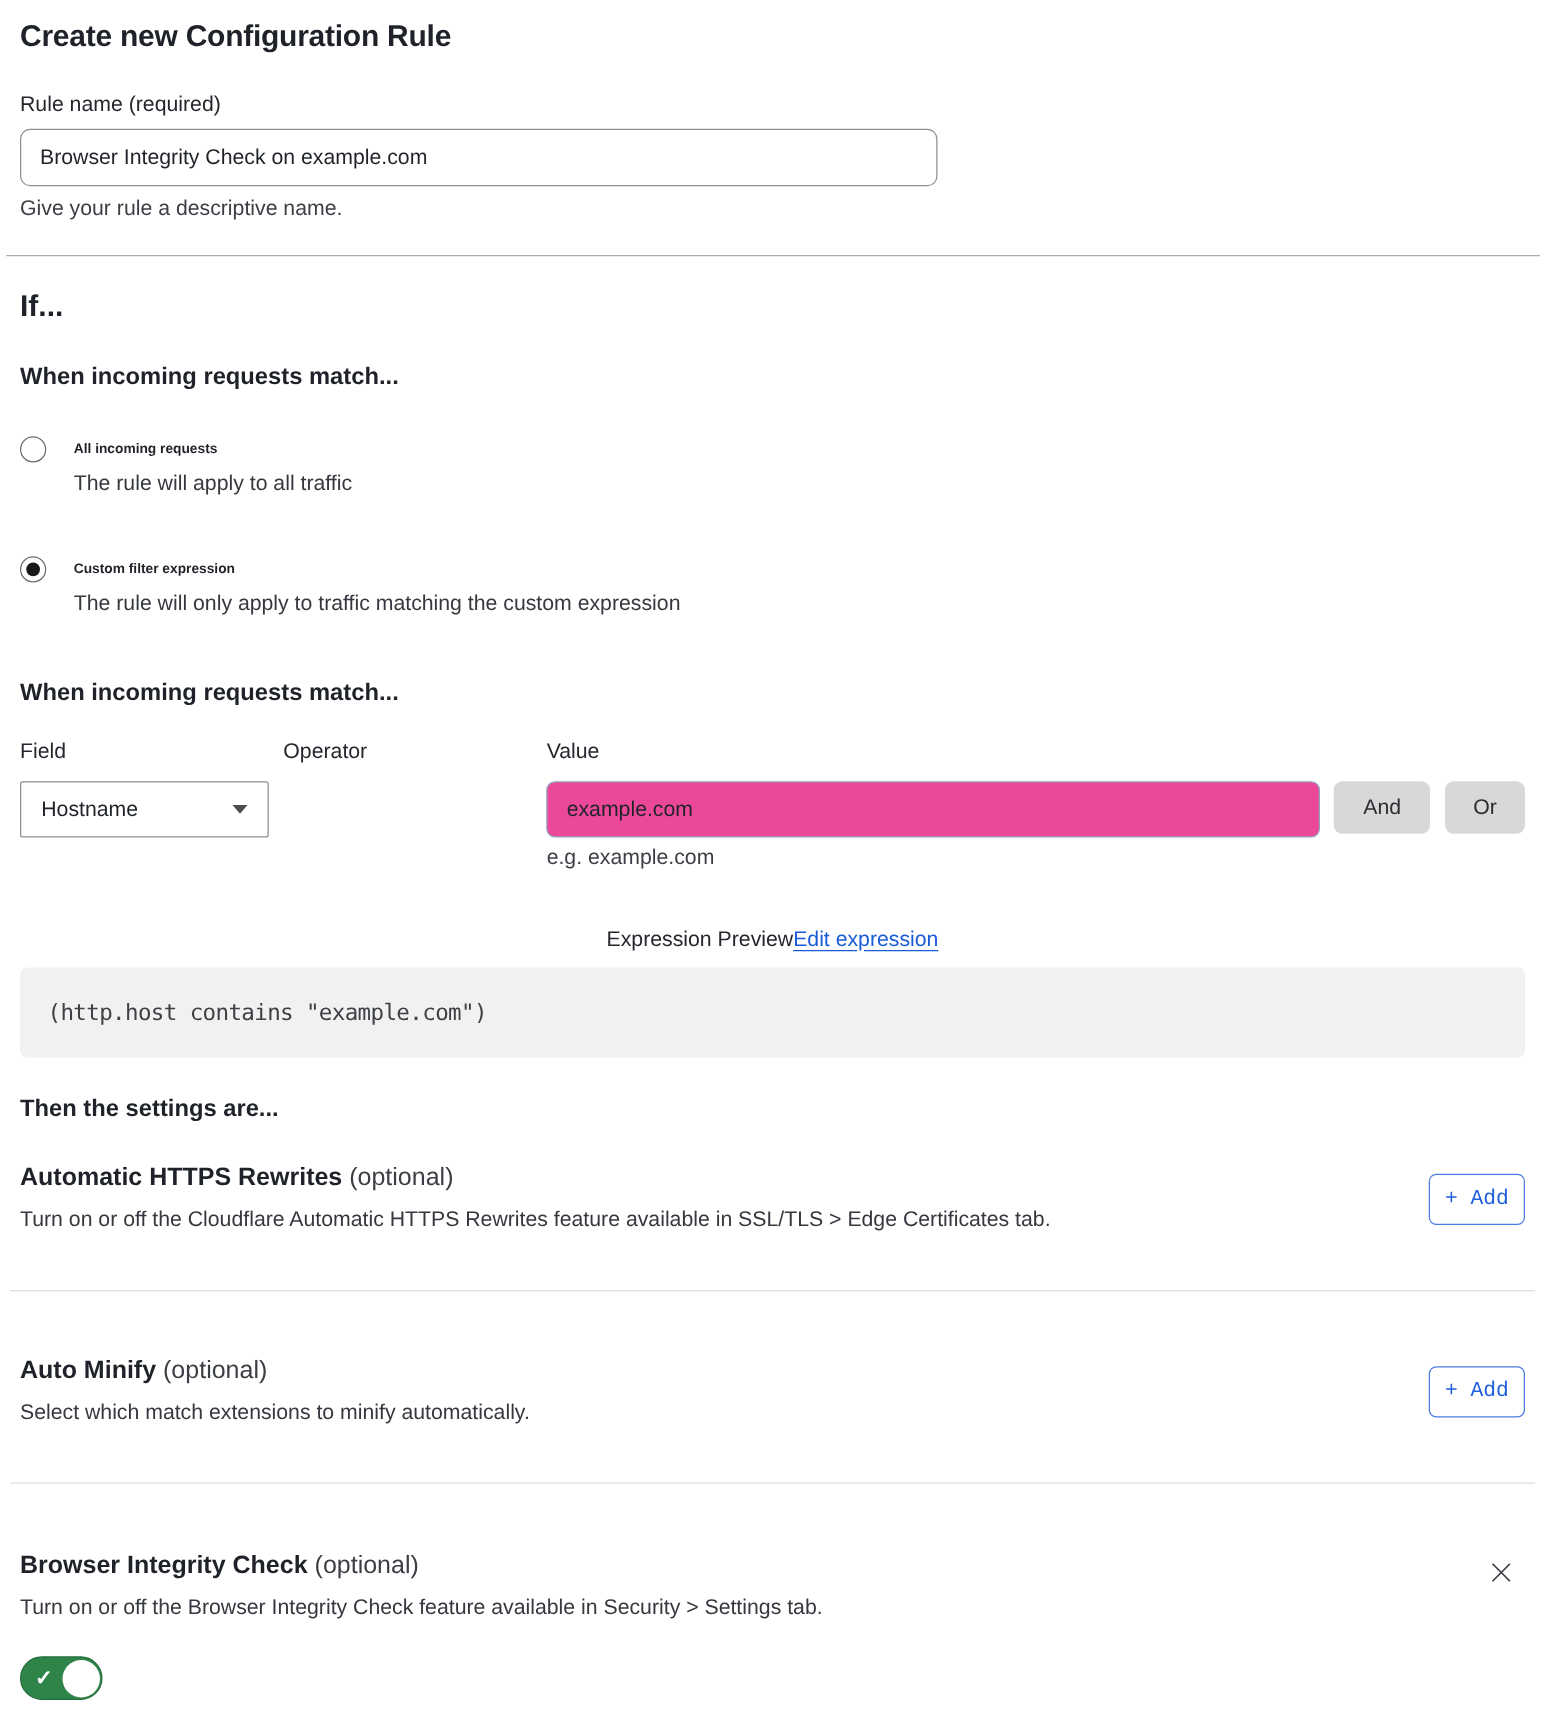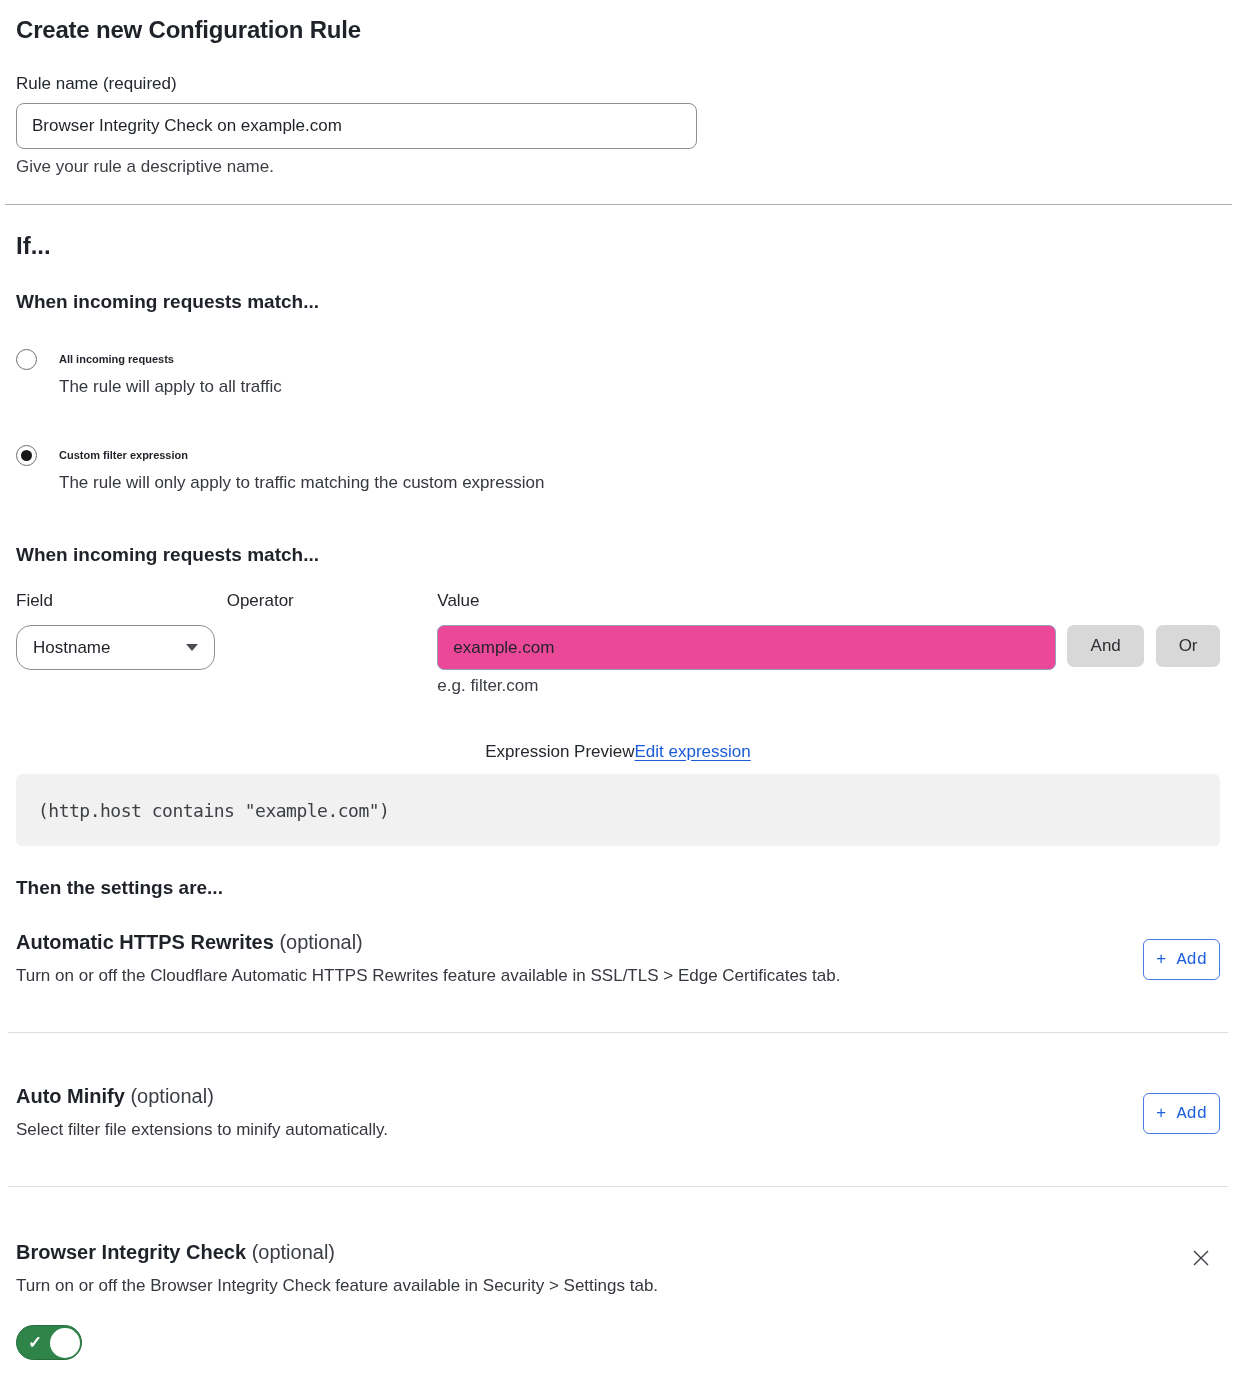--- a/index.html
+++ b/index.html
@@ -12,21 +12,21 @@
   .page { padding: 16px 17px 20px 16px; }
 
   h1[data-name="page-title"] {
     font-size: 24px; font-weight: 700; color: #1f2329; letter-spacing: -0.2px;
   }
 
   .field-group { margin-top: 30px; }
   .lbl { display: block; font-size: 17px; color: #24272d; }
   .text-input {
     display: block; margin-top: 9px;
-    width: 681px; height: 46px;
+    width: 734px; height: 46px;
     border: 1px solid #8f8f8f; border-radius: 8px;
     padding: 0 15px; font-size: 17px; color: #1f2329;
     font-family: "Liberation Sans", sans-serif;
     background: #fff; outline: none;
   }
   .help { margin-top: 8px; font-size: 17px; color: #3b3e44; }
 
   hr.divider { border: none; height: 0; }
   hr.strong { border-top: 1px solid #aeaeae; margin: 27px -12px 0 -11px; }
   hr.light  { border-top: 1px solid #dedede; margin: 46px -8px 0 -8px; }
@@ -48,21 +48,21 @@
   .radio-desc { margin-top: 8px; font-size: 17px; color: #35383e; line-height: 20px; }
 
   .builder { display: flex; align-items: flex-start; margin-top: 25px; }
   .col-label { font-size: 17px; color: #24272d; height: 19px; }
   .col { display: flex; flex-direction: column; }
   .col-field { width: 199px; margin-right: 12px; }
   .col-operator { width: 200px; margin-right: 11px; }
   .col-value { width: 620px; margin-right: 11px; }
   .select {
     margin-top: 15px; height: 45px;
-    border: 1px solid #8f8f8f; border-radius: 15px; background: #fff;
+    border: 1px solid #8f8f8f; border-radius: 2px; background: #fff;
     display: flex; align-items: center; justify-content: space-between;
     padding: 0 16px; font-size: 17px; color: #1f2329; cursor: pointer;
   }
   .caret {
     width: 0; height: 0;
     border-left: 6px solid transparent; border-right: 6px solid transparent;
     border-top: 7px solid #4a4d52;
   }
   .value-input {
     width: 100%; margin-top: 15px; height: 45px; border-radius: 7px;
@@ -176,21 +176,21 @@
         <span data-name="field-select-value">Hostname</span>
         <span class="caret" data-name="chevron-down-icon"></span>
       </div>
     </div>
     <div class="col col-operator" data-name="operator-column">
       <div class="col-label" data-name="operator-label">Operator</div>
     </div>
     <div class="col col-value" data-name="value-column">
       <div class="col-label" data-name="value-label">Value</div>
       <input class="text-input value-input" type="text" data-name="value-input" value="example.com" style="">
-      <div class="help eg" data-name="value-help">e.g. filter.com</div>
+      <div class="help eg" data-name="value-help">e.g. example.com</div>
     </div>
     <button class="andor and" data-name="and-button">And</button>
     <button class="andor or" data-name="or-button">Or</button>
   </div>
 
   <div class="preview-header" data-name="expression-preview-header">
     <span data-name="expression-preview-label">Expression Preview</span>
     <a class="edit-link" data-name="edit-expression-link">Edit expression</a>
   </div>
   <div class="code-block" data-name="expression-preview-code-block">
@@ -211,21 +211,21 @@
   </section>
 
   <hr class="divider light" data-name="divider">
 
   <section class="setting second" data-name="setting-auto-minify">
     <div class="setting-main" data-name="setting-main">
       <div class="setting-title" data-name="setting-title">
         <span class="name" data-name="setting-name">Auto Minify</span>
         <span class="opt" data-name="setting-optional-tag">(optional)</span>
       </div>
-      <p class="setting-desc" data-name="setting-description">Select filter file extensions to minify automatically.</p>
+      <p class="setting-desc" data-name="setting-description">Select which match extensions to minify automatically.</p>
     </div>
     <button class="add-btn" data-name="add-auto-minify-button">+ Add</button>
   </section>
 
   <hr class="divider light" data-name="divider">
 
   <section class="setting third" data-name="setting-browser-integrity-check">
     <div class="setting-main" data-name="setting-main">
       <div class="setting-title" data-name="setting-title">
         <span class="name" data-name="setting-name">Browser Integrity Check</span>

